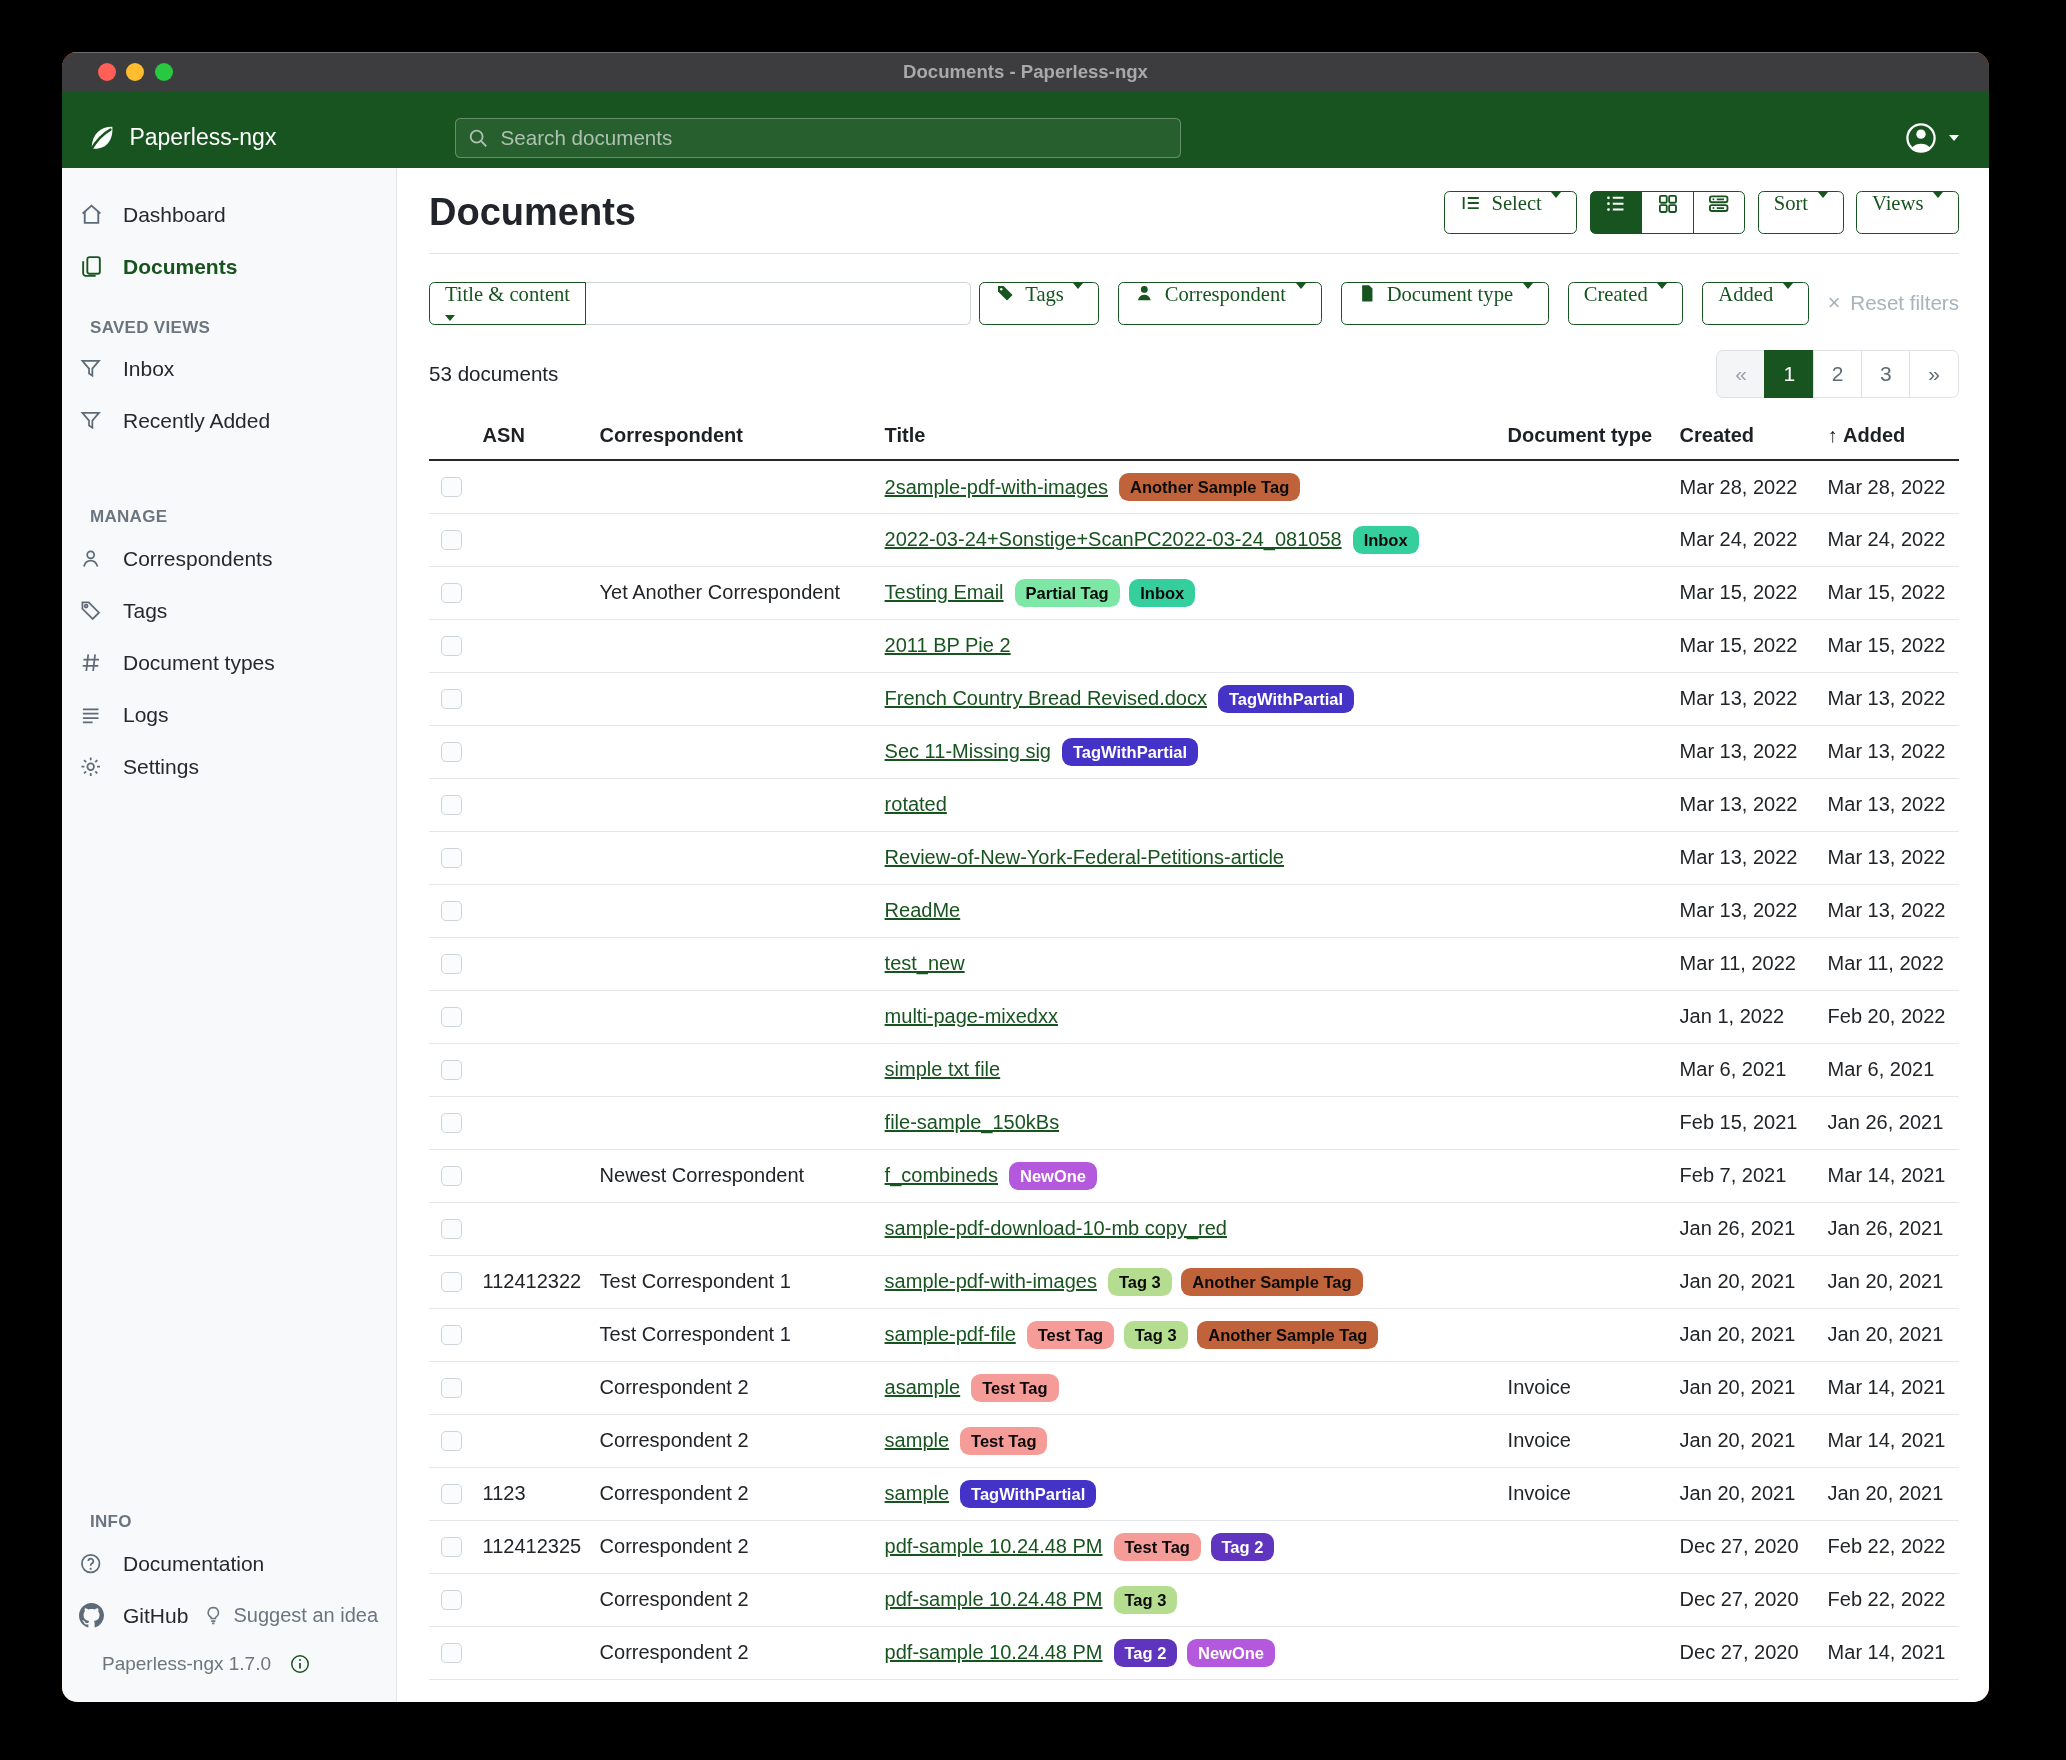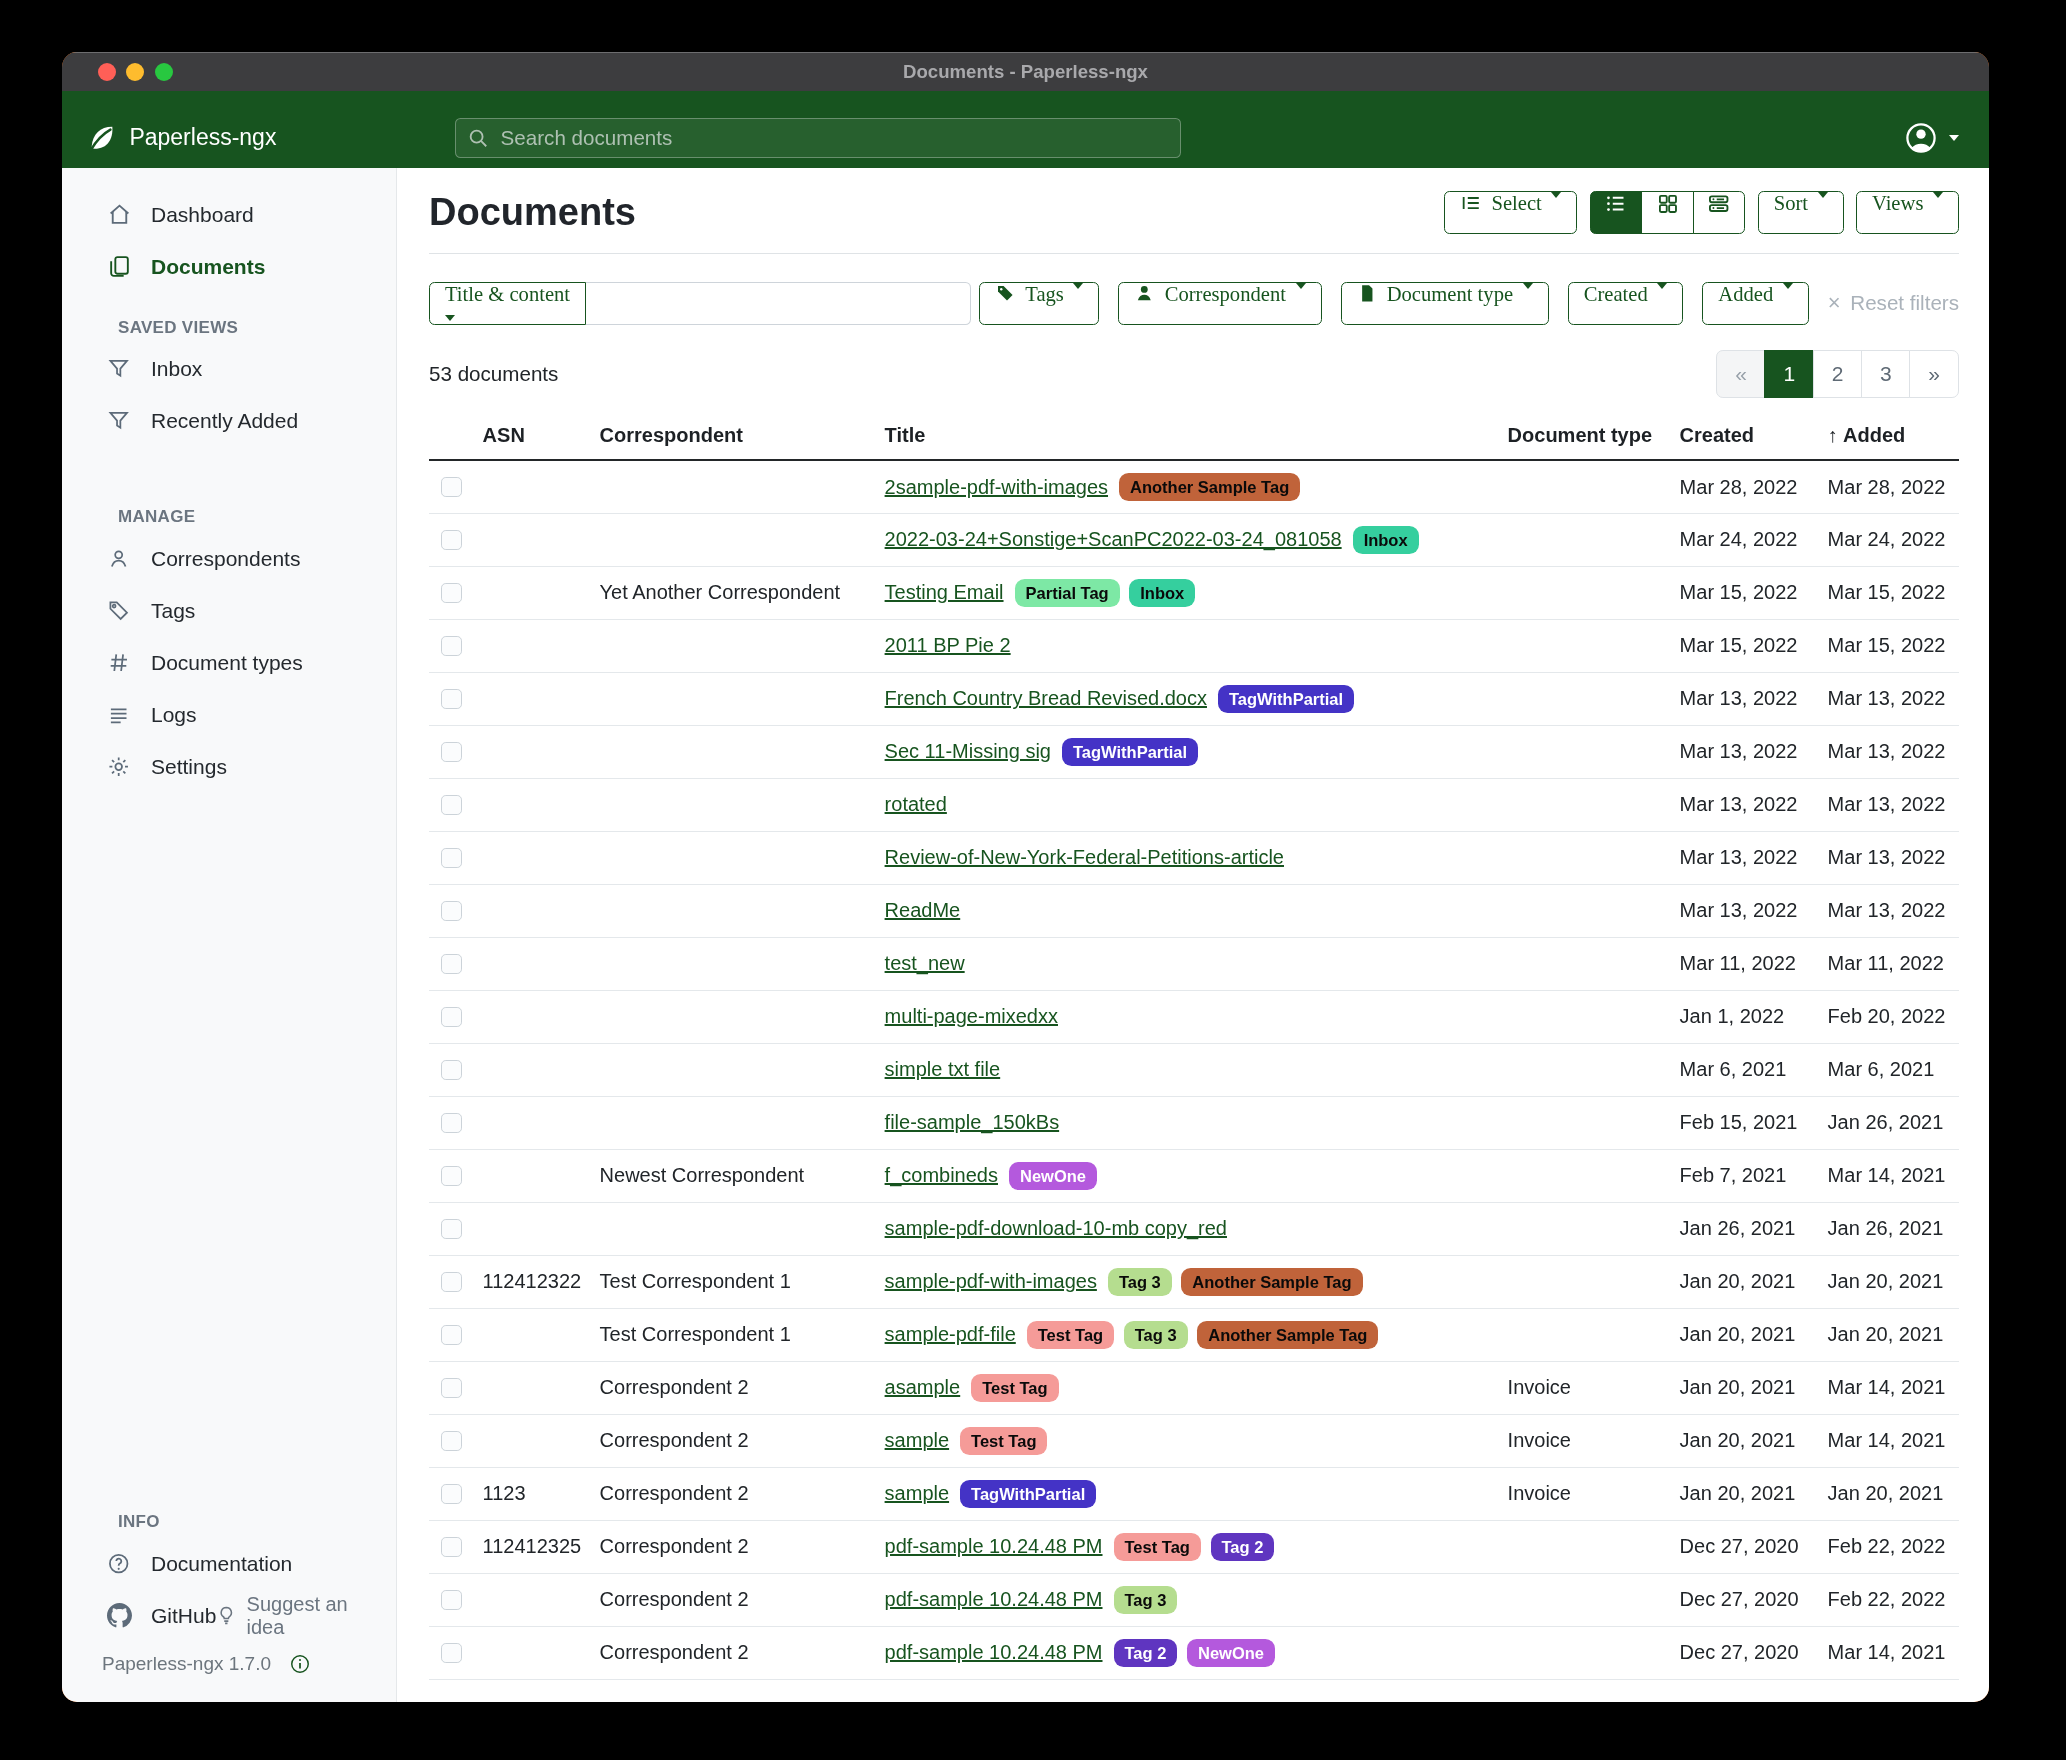--- a/index.html
+++ b/index.html
@@ -42,26 +42,26 @@
   .search-box input::placeholder { color:#aec0b2; }
   .avatar-wrap { margin-left:auto; display:flex; align-items:center; gap:11px; color:#fff; }
   .caret { display:inline-block; width:0; height:0; border-left:5.5px solid transparent;
     border-right:5.5px solid transparent; border-top:6.9px solid currentColor; }
   
   .app-body { flex:1; display:flex; min-height:0; }
   .sidebar {
     width:335px; flex:0 0 auto; background:#f8f9fa; border-right:1.4px solid #e5e8ea;
     padding-top:20.6px; display:flex; flex-direction:column;
   }
-  .side-item { height:52px; flex:0 0 auto; display:flex; align-items:center; padding-left:44px; gap:19px;
+  .side-item { height:52px; flex:0 0 auto; display:flex; align-items:center; padding-left:16px; gap:19px;
     font-size:21px; color:#24292e; cursor:default; }
   .side-item .sicon { width:26px; display:flex; justify-content:center; color:#5d6b79; flex:0 0 auto; }
   .side-item.active { color:#17541f; font-weight:bold; }
   .side-item.active .sicon { color:#17541f; }
-  .side-label { margin:25px 0 5.5px; padding-left:56px; font-size:17px; font-weight:bold;
+  .side-label { margin:25px 0 5.5px; padding-left:28px; font-size:17px; font-weight:bold;
     color:#6b7580; letter-spacing:0.3px; }
   .side-label.gap-lg { margin-top:60px; }
   .side-bottom { margin-top:auto; padding-bottom:16.5px; }
   .github-row { display:flex; align-items:center; padding-right:18px; }
   .suggest { margin-left:auto; display:flex; align-items:center; gap:9.6px;
     color:#6b7580; font-size:20px; }
   .suggest .sicon { color:#6b7580; }
   .version-row { padding-left:40px; height:44px; display:flex; align-items:center; gap:18px;
     color:#6c757d; font-size:19px; }
   .version-row .sicon { color:#17541f; display:flex; }

